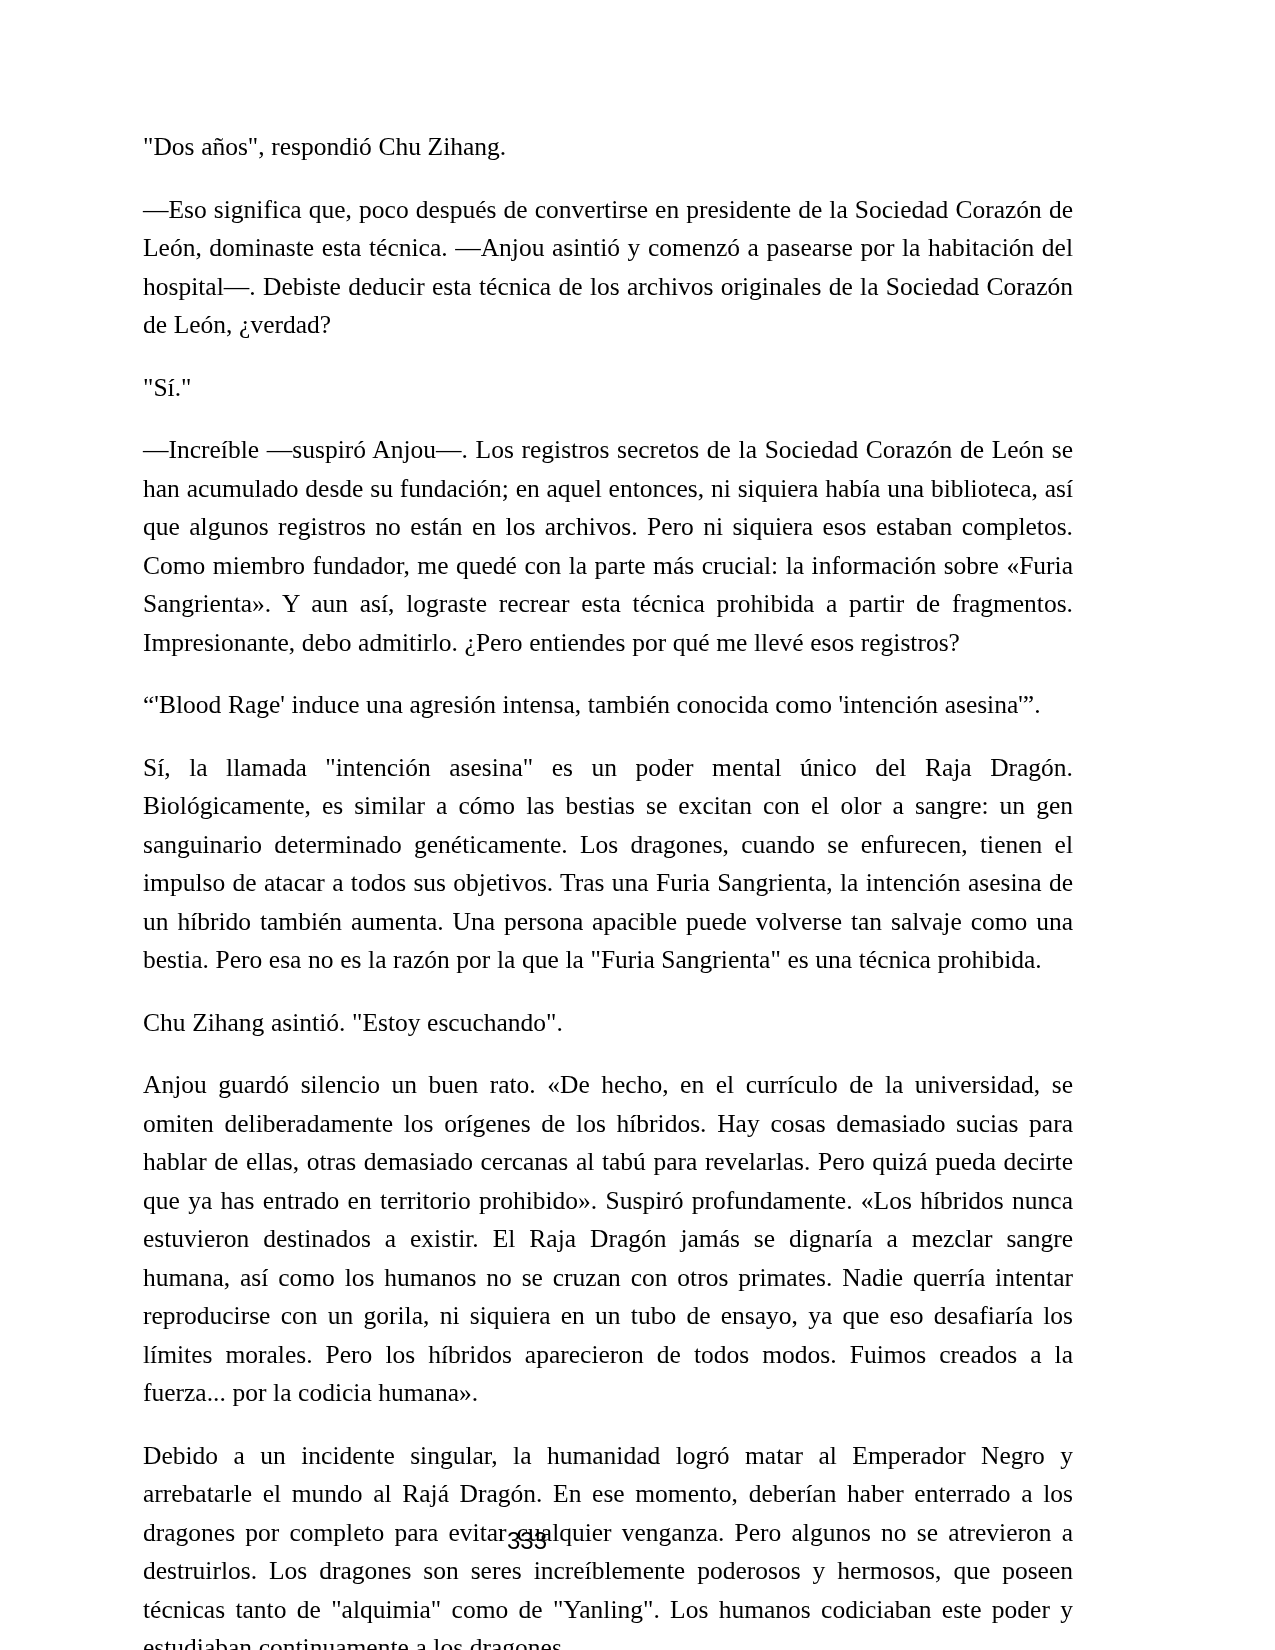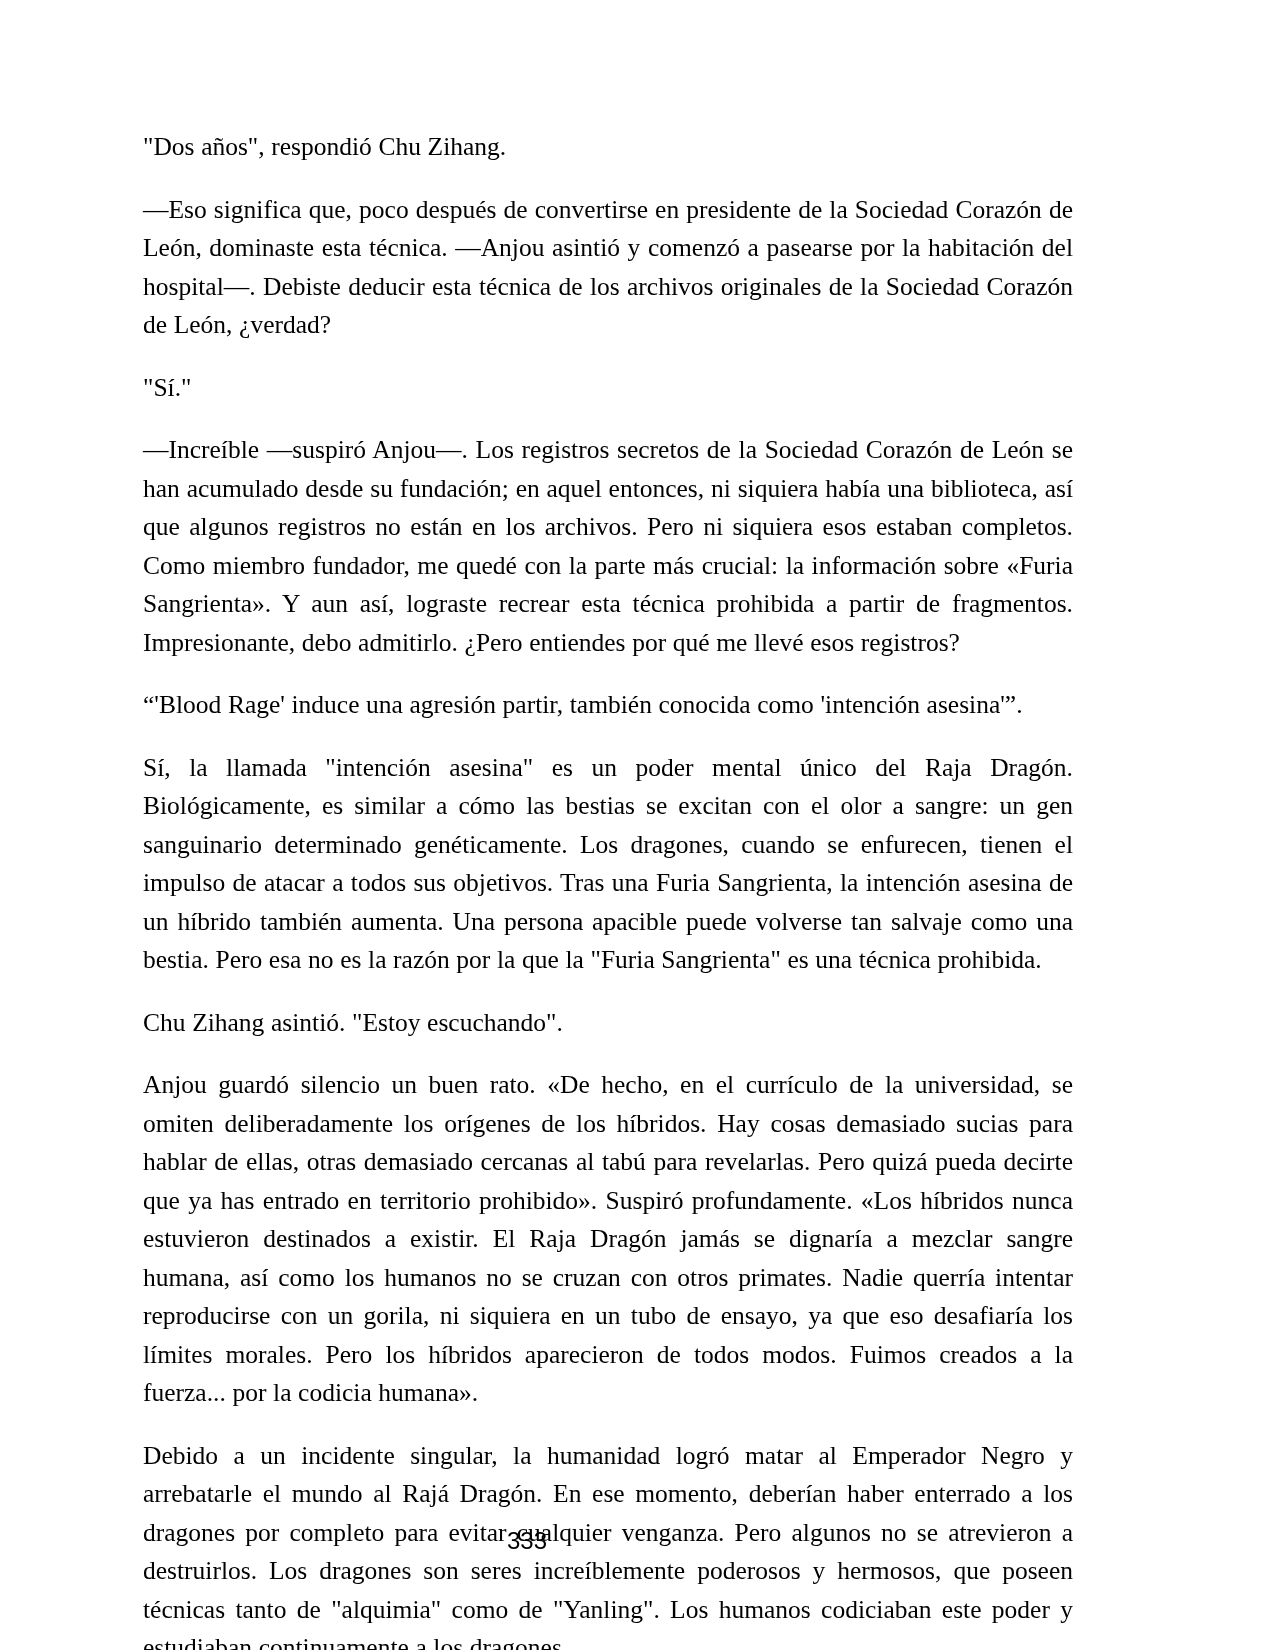--- a/index.html
+++ b/index.html
@@ -68,21 +68,21 @@
 <body>
 
 <div id="page">
 
   <div id="text-column">
 
     <p class="para short">"Dos años", respondió Chu Zihang.</p>
     <p class="para">—Eso significa que, poco después de convertirse en presidente de la Sociedad Corazón de León, dominaste esta técnica. —Anjou asintió y comenzó a pasearse por la habitación del hospital—. Debiste deducir esta técnica de los archivos originales de la Sociedad Corazón de León, ¿verdad?</p>
     <p class="para short">"Sí."</p>
     <p class="para">—Increíble —suspiró Anjou—. Los registros secretos de la Sociedad Corazón de León se han acumulado desde su fundación; en aquel entonces, ni siquiera había una biblioteca, así que algunos registros no están en los archivos. Pero ni siquiera esos estaban completos. Como miembro fundador, me quedé con la parte más crucial: la información sobre «Furia Sangrienta». Y aun así, lograste recrear esta técnica prohibida a partir de fragmentos. Impresionante, debo admitirlo. ¿Pero entiendes por qué me llevé esos registros?</p>
-    <p class="para short">“'Blood Rage' induce una agresión partir, también conocida como 'intención asesina'”.</p>
+    <p class="para short">“'Blood Rage' induce una agresión intensa, también conocida como 'intención asesina'”.</p>
     <p class="para">Sí, la llamada "intención asesina" es un poder mental único del Raja Dragón. Biológicamente, es similar a cómo las bestias se excitan con el olor a sangre: un gen sanguinario determinado genéticamente. Los dragones, cuando se enfurecen, tienen el impulso de atacar a todos sus objetivos. Tras una Furia Sangrienta, la intención asesina de un híbrido también aumenta. Una persona apacible puede volverse tan salvaje como una bestia. Pero esa no es la razón por la que la "Furia Sangrienta" es una técnica prohibida.</p>
     <p class="para short">Chu Zihang asintió. "Estoy escuchando".</p>
     <p class="para">Anjou guardó silencio un buen rato. «De hecho, en el currículo de la universidad, se omiten deliberadamente los orígenes de los híbridos. Hay cosas demasiado sucias para hablar de ellas, otras demasiado cercanas al tabú para revelarlas. Pero quizá pueda decirte que ya has entrado en territorio prohibido». Suspiró profundamente. «Los híbridos nunca estuvieron destinados a existir. El Raja Dragón jamás se dignaría a mezclar sangre humana, así como los humanos no se cruzan con otros primates. Nadie querría intentar reproducirse con un gorila, ni siquiera en un tubo de ensayo, ya que eso desafiaría los límites morales. Pero los híbridos aparecieron de todos modos. Fuimos creados a la fuerza... por la codicia humana».</p>
     <p class="para">Debido a un incidente singular, la humanidad logró matar al Emperador Negro y arrebatarle el mundo al Rajá Dragón. En ese momento, deberían haber enterrado a los dragones por completo para evitar cualquier venganza. Pero algunos no se atrevieron a destruirlos. Los dragones son seres increíblemente poderosos y hermosos, que poseen técnicas tanto de "alquimia" como de "Yanling". Los humanos codiciaban este poder y estudiaban continuamente a los dragones</p>
 
   </div>
 
   <div id="page-number">333</div>
 
 </div>

